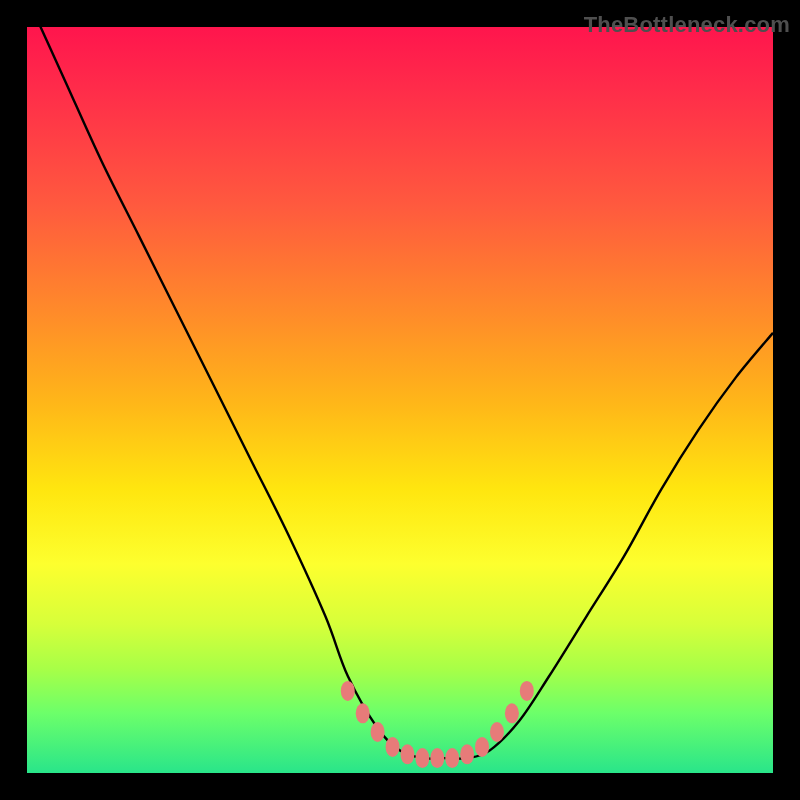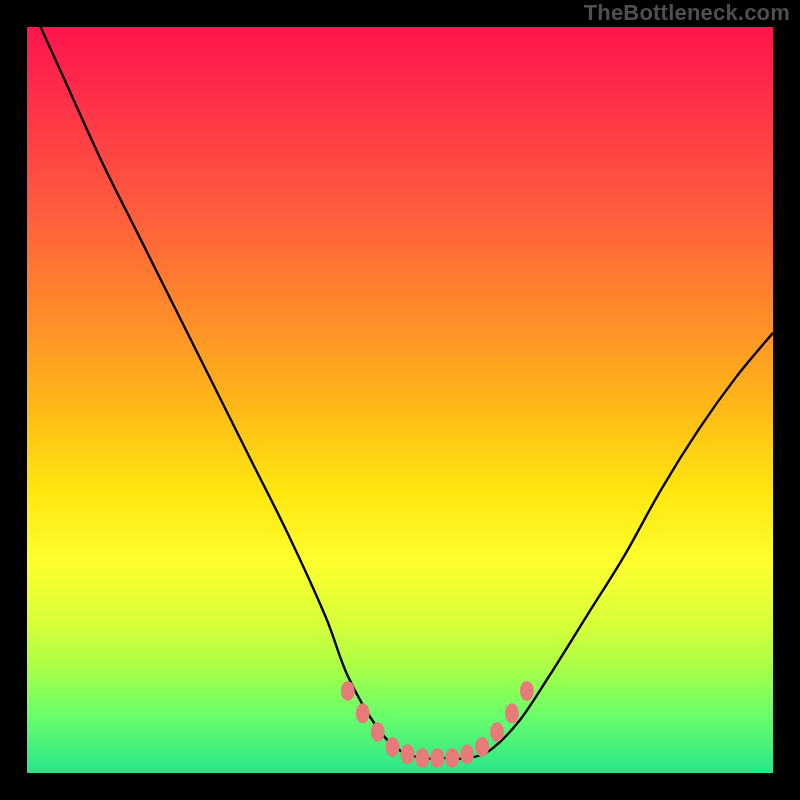--- a/index.html
+++ b/index.html
@@ -34,21 +34,21 @@
       #ffe60f 62%,
       #fdff2e 72%,
       #d7ff3a 80%,
       #a8ff47 86%,
       #6cff6a 92%,
       #29e58a 100%
     );
   }
   .watermark {
     position: absolute;
-    top: 0;
+    top: 12px;
     right: 10px;
     font-family: Arial, Helvetica, sans-serif;
     font-size: 22px;
     font-weight: 600;
     color: #4f4f4f;
     letter-spacing: 0.2px;
     user-select: none;
   }
   svg.curve {
     position: absolute;

